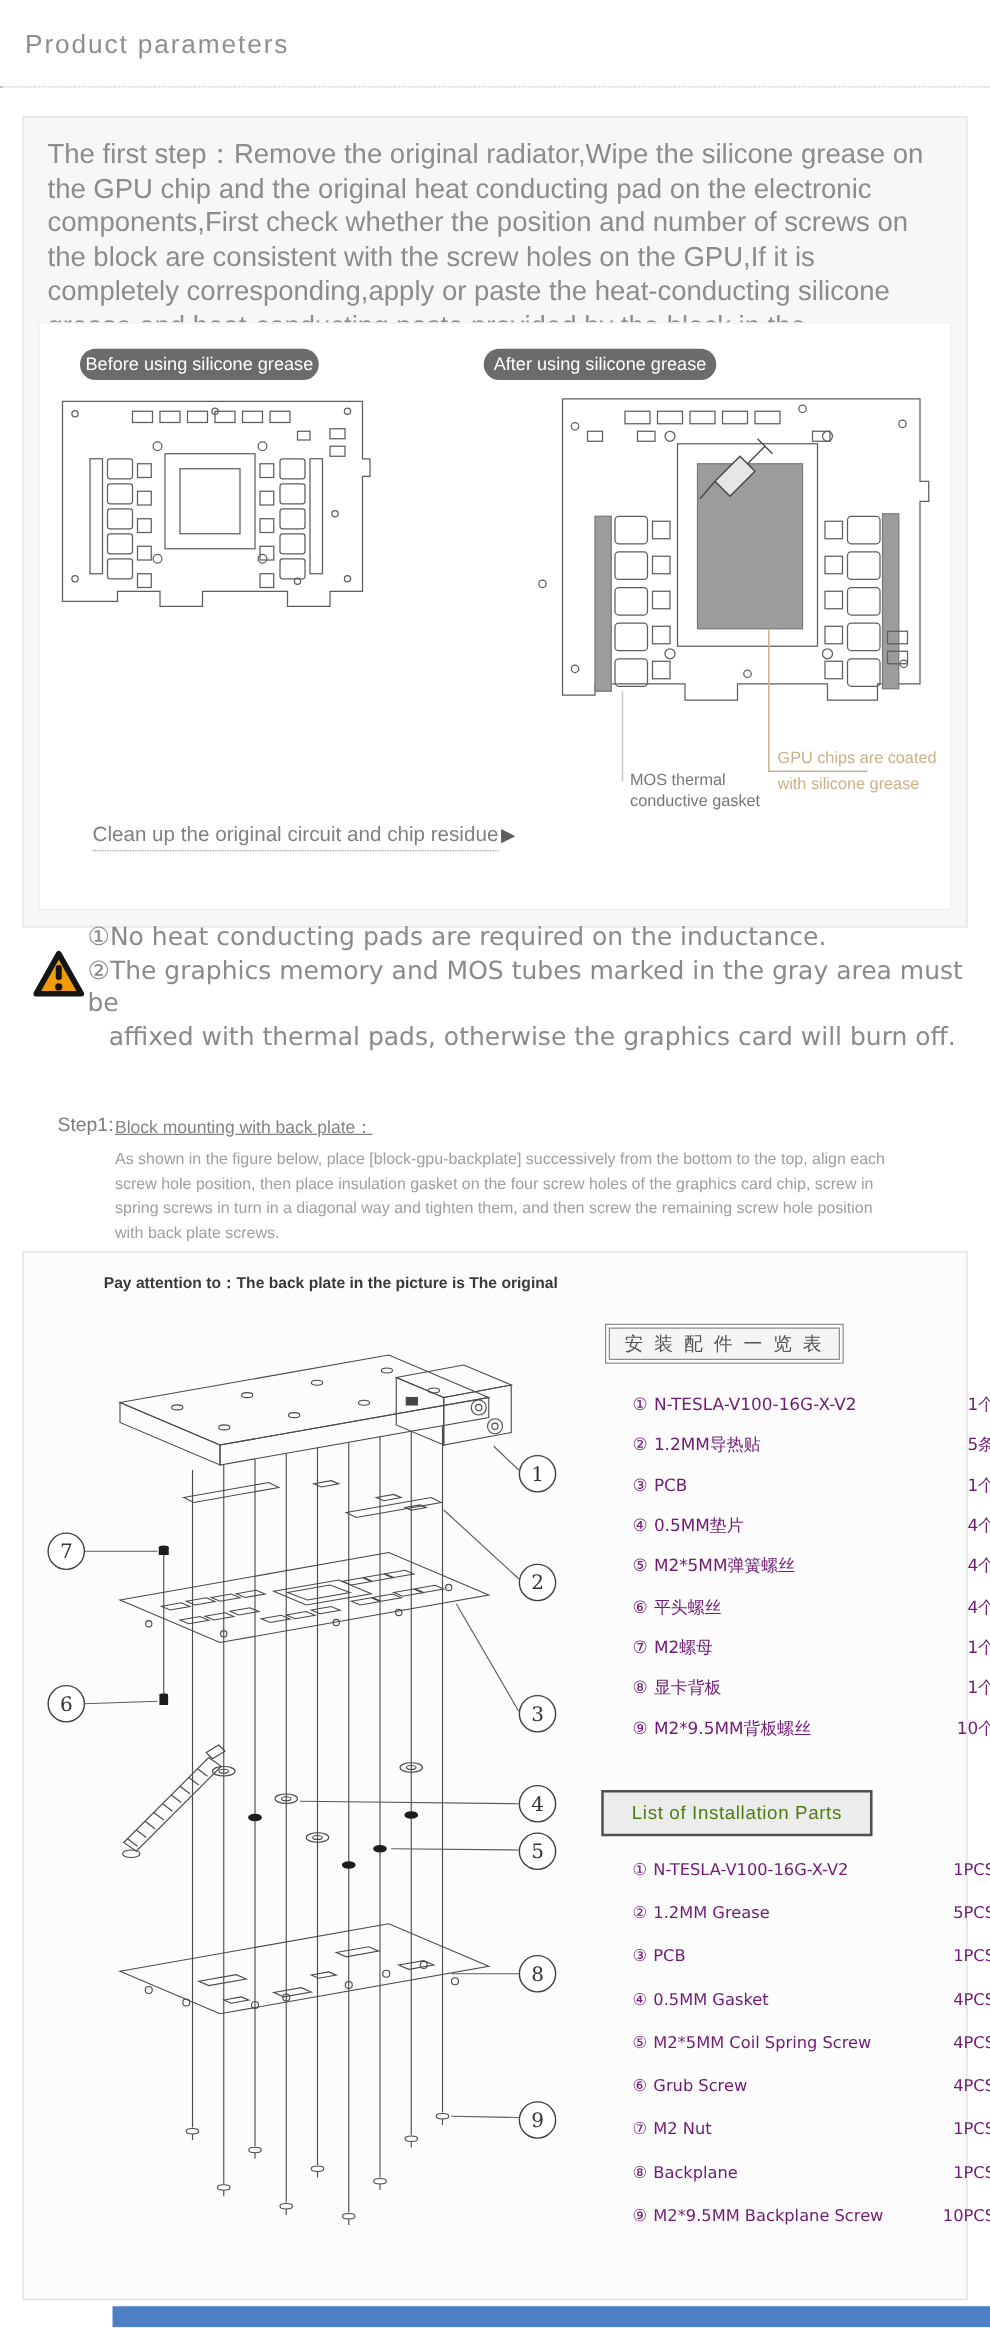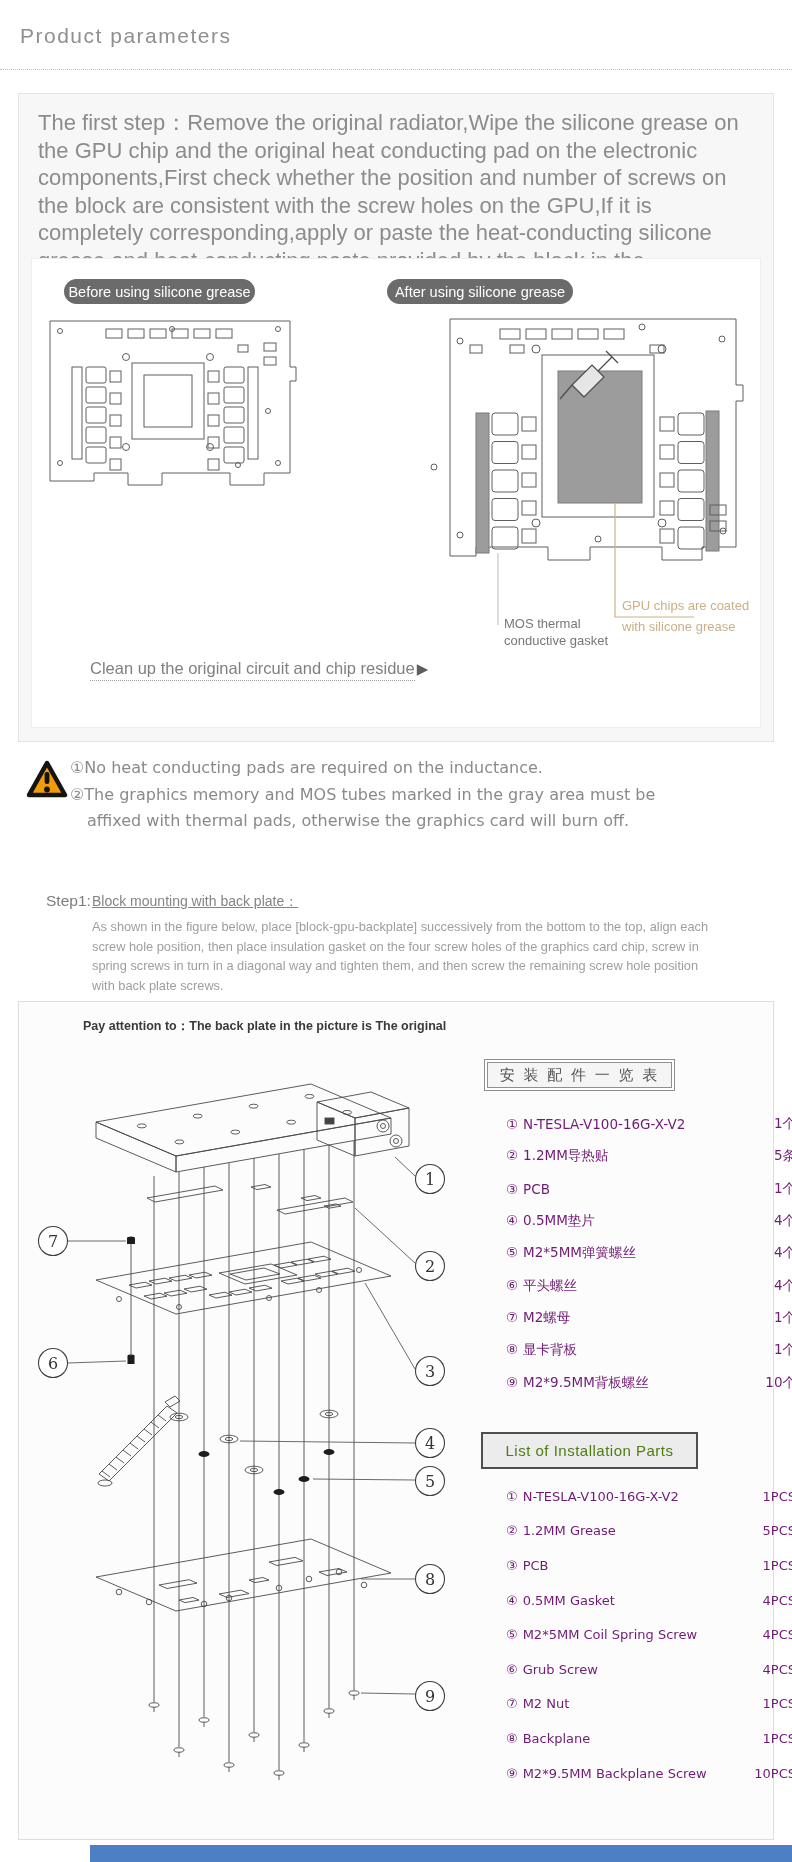--- a/index.html
+++ b/index.html
@@ -18,26 +18,26 @@
         display:flex;align-items:center;justify-content:center;white-space:nowrap;}
   .pill-before{left:32px;width:191px;}
   .pill-after{left:355px;width:186px;}
 
   .pcb-svg{pointer-events:none;}
   .diag-label{font-size:13px;line-height:17px;white-space:nowrap;}
   .label-gray{color:#777;}
   .label-tan{color:#c9b087;}
   .label-tan .l2{margin-top:4px;}
 
-  .cleanup{left:58px;top:400px;color:#808080;font-size:16.5px;}
+  .cleanup{left:42px;top:400px;color:#808080;font-size:16.5px;}
   .cleanup .l1 span.txt{border-bottom:1px dotted #9e9e9e;padding-bottom:3px;}
   .cleanup .arrow{font-family:"DejaVu Sans",sans-serif;color:#5f5f5f;font-size:15px;margin-left:2px;}
   .cleanup .l2{margin-top:9px;}
   .warn-icon{left:26px;top:759px;}
-  .warn-text{left:70px;top:755px;font-size:16px;line-height:26.5px;color:#8a8a8a;font-family:"DejaVu Sans","Liberation Sans",sans-serif;}
+  .warn-text{left:70px;top:736px;font-size:20px;line-height:26.5px;color:#8a8a8a;font-family:"DejaVu Sans","Liberation Sans",sans-serif;}
   .warn-text .l3{padding-left:17px;}
 
   .step2-heading{left:36px;top:845px;font-size:18.5px;color:#606060;}
   .step1-label{left:46px;top:892px;font-size:15.5px;color:#7d7d7d;}
   .step1-subtitle{left:92px;top:893px;font-size:14px;color:#848484;text-decoration:underline;}
   .step1-para{left:92px;top:917px;width:628px;font-size:12.8px;line-height:19.5px;color:#9e9e9e;}
 
   .box2{left:18px;top:1001px;width:756px;height:839px;background:#fcfcfc;border:1px solid #dedede;box-sizing:border-box;}
   .note{left:64px;top:16px;font-size:12.5px;font-weight:bold;color:#3a3a3a;}
 

